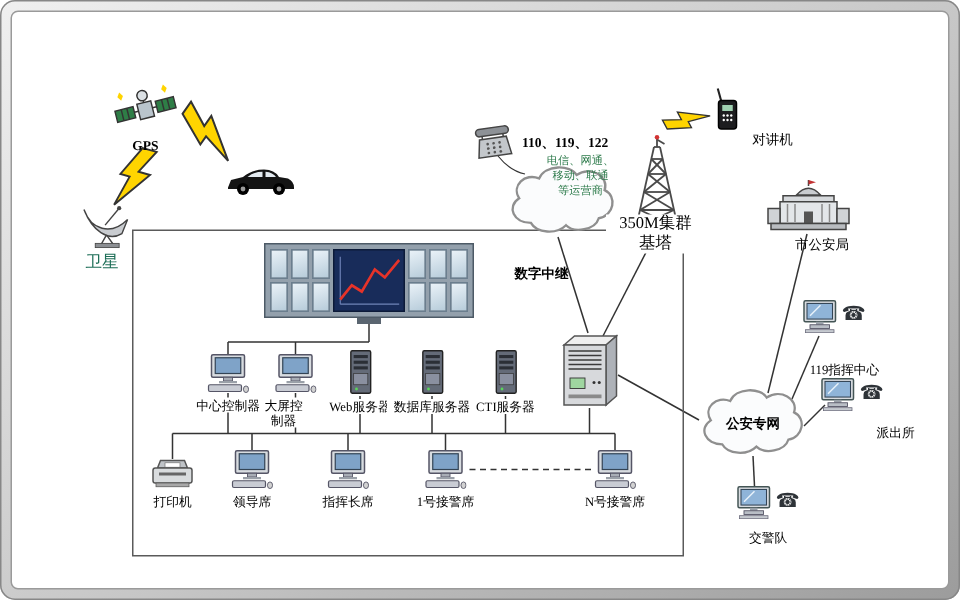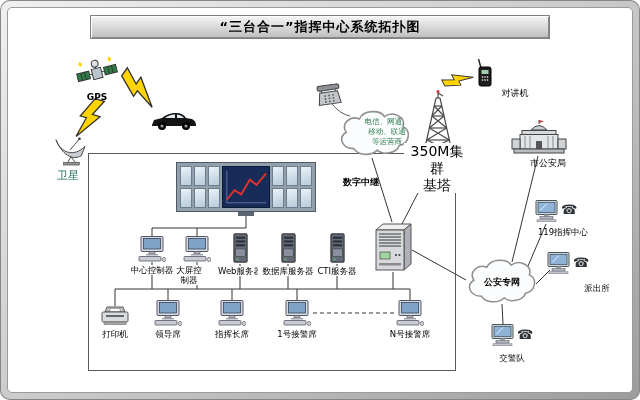--- a/index.html
+++ b/index.html
@@ -10,21 +10,21 @@
            box-shadow:inset 0 0 0 1px #878787; }
   .canvas { position:absolute; left:7px; top:7px; right:7px; bottom:7px; background:#ffffff;
             border:1px solid #9a9a9a; border-radius:5px; z-index:0; }
   .title { position:absolute; left:90px; top:15px; width:460px; height:24px; z-index:4;
            background:linear-gradient(#f6f6f6,#bdbdbd); border:1px solid #7f7f7f;
            box-shadow:inset 1px 1px 0 #ffffff, inset -1px -1px 0 #8a8a8a;
            text-align:center; line-height:22px; font-size:13px; font-weight:bold; letter-spacing:1px; color:#000; }
   .wires { position:absolute; left:0; top:0; z-index:1; }
   .node { position:absolute; z-index:2; }
   .fit { width:100%; height:100%; display:block; }
-  .lbl { position:absolute; z-index:3; text-align:center; font-size:8.5px; line-height:1.2; color:#000; }
+  .lbl { position:absolute; z-index:3; text-align:center; font-size:8.5px; line-height:1.2; color:#000;font-family:Liberation Serif, serif; }
   .lbl.mask { background:#fff; }
   .lbl.bold { font-weight:bold; font-size:9px; }
   .pre { white-space:pre-line; }
   .mainbox { position:absolute; left:88px; top:153px; width:368px; height:218px;
              border:1px solid #5a5a5a; z-index:1; }
   .wall { position:absolute; left:176px; top:162px; width:140px; height:50px; z-index:2;
           background:#93a0ac; border:1px solid #4d5a66; display:flex; gap:2px; padding:3px; }
   .wall-grid { width:40px; display:grid; grid-template-columns:repeat(3,1fr); grid-template-rows:repeat(2,1fr); gap:1.5px; }
   .wall-grid i { background:linear-gradient(160deg,#eaf2f8,#b7ccda); border:1px solid #6b7e8e; }
   .wall-center { flex:1; background:#182c5a; border:1px solid #0c1a38; }
@@ -203,21 +203,20 @@
       <path d="M536,284 L550,270"></path>
       <path d="M502,304 L503,324"></path>
     </g>
     <g fill="#ffd400" stroke="#333" stroke-width="0.8">
       <polygon points="6,0 0,13 4,13 1,26 12,10 7,10 12,0" transform="translate(86,96) rotate(16) scale(1.6)"></polygon>
       <polygon points="6,0 0,13 4,13 1,26 12,10 7,10 12,0" transform="translate(116,84) rotate(-55) scale(1.65)"></polygon>
       <polygon points="6,0 0,13 4,13 1,26 12,10 7,10 12,0" transform="translate(448,92) rotate(-118) scale(1.13)"></polygon>
     </g>
   </svg>
 
-  <div class="title">“三台合一”指挥中心系统拓扑图</div>
 
   <div class="mainbox"></div>
 
   <div class="node" style="left:76px;top:56px;width:42px;height:34px;transform:rotate(-14deg)">
       <svg class="fit">
         <use href="#sym-satellite"></use>
       </svg>
     </div>
   <div class="lbl bold" style="left:80px;top:92px;width:34px">GPS</div>
   <div class="node" style="left:52px;top:136px;width:38px;height:30px">
@@ -325,36 +324,37 @@
   <div class="lbl mask" style="left:150px;top:329px;width:36px">领导席</div>
   <div class="lbl mask" style="left:210px;top:329px;width:44px">指挥长席</div>
   <div class="lbl mask" style="left:271px;top:329px;width:52px">1号接警席</div>
   <div class="lbl mask" style="left:382px;top:329px;width:56px">N号接警席</div>
 
   <div class="node" style="left:316px;top:84px;width:26px;height:22px;transform:rotate(-8deg)">
       <svg class="fit">
         <use href="#sym-deskphone"></use>
       </svg>
     </div>
+  <div class="lbl bold" style="left:348px;top:90px;width:74px;text-align:left">110、119、122</div>
   <div class="node" style="left:336px;top:106px;width:78px;height:54px">
       <svg class="fit">
         <use href="#sym-cloud"></use>
       </svg>
     </div>
-  <div class="cloud-text pre" style="left:344px;top:117px;width:86px">电信、网通、
+  <div class="cloud-text pre" style="left:344px;top:102px;width:86px">电信、网通、
 移动、联通
 等运营商</div>
   <div class="lbl bold" style="left:340px;top:177px;width:42px">数字中继</div>
 
   <div class="node" style="left:420px;top:90px;width:36px;height:64px">
       <svg class="fit">
         <use href="#sym-tower"></use>
       </svg>
     </div>
-  <div class="lbl mask pre" style="left:404px;top:143px;width:66px;font-size:14px">350M集群
+  <div class="lbl mask pre" style="left:404px;top:143px;width:66px;font-size:11px">350M集群
 基塔</div>
   <div class="node" style="left:476px;top:58px;width:18px;height:30px">
       <svg class="fit">
         <use href="#sym-walkie"></use>
       </svg>
     </div>
   <div class="lbl" style="left:494px;top:88px;width:42px;font-size:9px">对讲机</div>
 
   <div class="node" style="left:510px;top:120px;width:58px;height:36px">
       <svg class="fit">
@@ -362,21 +362,21 @@
       </svg>
     </div>
   <div class="lbl" style="left:522px;top:158px;width:52px;font-size:9px">市公安局</div>
 
   <div class="node" style="left:534px;top:200px;width:26px;height:22px">
       <svg class="fit">
         <use href="#sym-minipc"></use>
       </svg>
     </div>
   <span class="glyph" style="left:561px;top:202px">☎</span>
-  <div class="lbl" style="left:528px;top:227px;width:70px">119指挥中心</div>
+  <div class="lbl" style="left:528px;top:241px;width:70px">119指挥中心</div>
 
   <div class="node" style="left:464px;top:256px;width:76px;height:50px">
       <svg class="fit">
         <use href="#sym-cloud"></use>
       </svg>
     </div>
   <div class="lbl bold" style="left:470px;top:277px;width:64px">公安专网</div>
 
   <div class="node" style="left:546px;top:252px;width:26px;height:22px">
       <svg class="fit">

